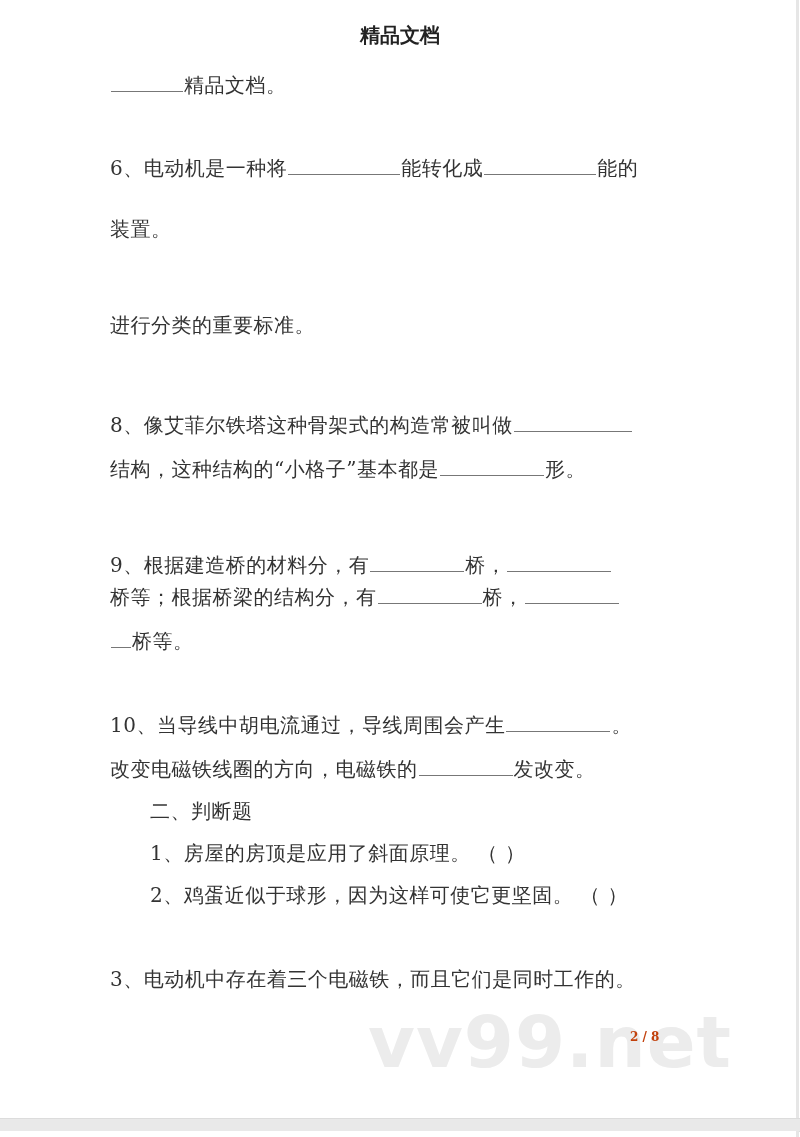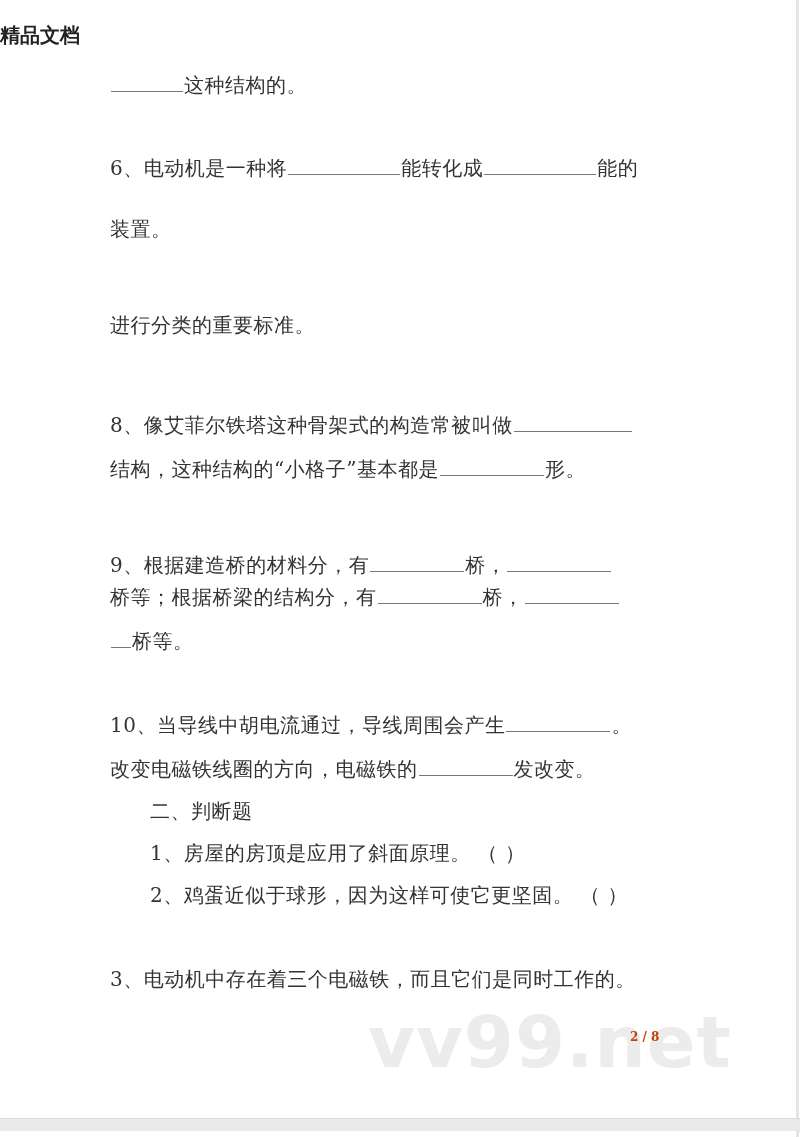--- a/index.html
+++ b/index.html
@@ -3,37 +3,37 @@
 <meta charset="utf-8">
 <style>
   html, body { margin:0; padding:0; }
   body { width:800px; height:1137px; background:#ffffff; position:relative; overflow:hidden;
          font-family:"DejaVu Serif","Liberation Serif",serif; color:#333; }
   .page { position:absolute; left:0; top:0; width:796px; height:1118px; background:#fff;
           border-right:3px solid #e6e6e6; }
   .gap { position:absolute; left:0; top:1118px; width:800px; height:12px; background:#e9e9e9;
          border-top:1px solid #dcdcdc; border-bottom:1px solid #dcdcdc; }
   .next { position:absolute; left:0; top:1131px; width:796px; height:6px; background:#fff; border-right:3px solid #e6e6e6; }
-  .header { position:absolute; top:22px; left:0; width:800px; text-align:left;
+  .header { position:absolute; top:22px; left:0; width:800px; text-align:center;
             font-family:Liberation Sans, sans-serif; font-size:20px; font-weight:bold; color:#222; }
   .line { position:absolute; left:110px; font-size:20px; white-space:nowrap; letter-spacing:0.5px; }
   .indent { left:150px; }
   .blank { display:inline-block; border-bottom:1px solid #777; height:18px; vertical-align:baseline; margin:0 1px; }
   .watermark { position:absolute; left:368px; top:1000px; font-family:"DejaVu Sans","Liberation Sans",sans-serif;
                font-size:72px; font-weight:bold; color:#ececec; letter-spacing:1px; }
   .pagenum { position:absolute; left:630px; top:1030px; font-size:12px; font-weight:bold; color:#c2410c; }
 </style>
 </head>
 <body>
 
 <div class="page">
   <div class="header">精品文档</div>
 
   <div class="line" style="top:72px">
-    <span class="blank" style="width:72px"></span><span>这种结构的。</span>
+    <span class="blank" style="width:72px"></span><span>精品文档。</span>
   </div>
 
   <div class="line" style="top:155px">
     <span>6、电动机是一种将</span><span class="blank" style="width:112px"></span><span>能转化成</span><span class="blank" style="width:112px"></span><span>能的</span>
   </div>
   <div class="line" style="top:216px">装置。</div>
 
   <div class="line" style="top:312px">进行分类的重要标准。</div>
 
   <div class="line" style="top:412px">

